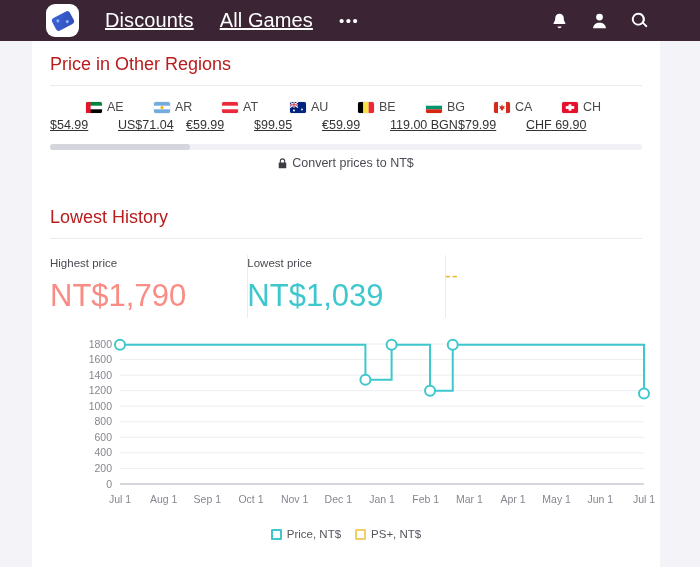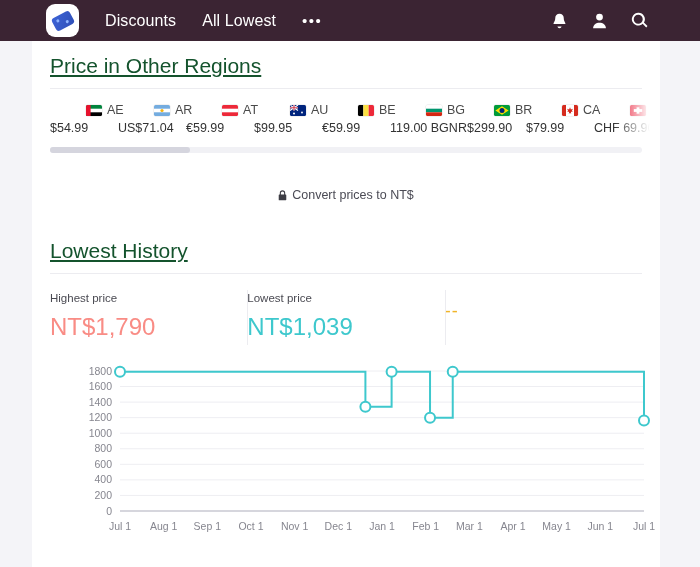--- a/index.html
+++ b/index.html
@@ -30,80 +30,79 @@
     position: relative;
   }
   .logo-card::before, .logo-card::after {
     content:""; position:absolute; width:3px; height:3px;
     border-radius:50%; background:#8fb4ff;
   }
   .logo-card::before { left:4px; top:3px; }
   .logo-card::after { left:12px; top:8px; }
   .nav-links { display: flex; align-items: center; margin-left: 26px; }
   .nav-link {
-    color: #ffffff; font-size: 16px; margin-right: 26px;
-    cursor: pointer; letter-spacing: .1px;
+    color: #ffffff; font-size: 20px; margin-right: 26px;
+    cursor: pointer; letter-spacing: .1px; text-decoration: underline;
   }
   .nav-dots { color:#ffffff; font-size: 15px; letter-spacing:1.5px; line-height:1; cursor:pointer;}
   .nav-right {
     position:absolute; right: 52px; top:0; height:41px;
     display:flex; align-items:center; gap: 23px;
   }
   .nav-ico { width:17px; height:17px; fill:#ffffff; cursor:pointer; display:block;}
 
   
   .card {
     position:absolute; left:32px; top:41px;
     width: 628px; min-height: 526px;
     background: #ffffff;
   }
   .sect-title {
-    font-size: 21px; color:#14532d; font-weight:400;
+    font-size: 18px; color:#b91c1c; font-weight:400;
     padding: 13px 0 10px 18px;
-    text-decoration: underline;
   }
   .hr { height:1px; background:#ececf0; margin: 0 18px; }
 
   
   .flagwrap { position:relative; overflow:hidden; padding: 14px 0 0 18px; }
   .flagrow { display:flex; gap: 0px; }
   .flagcell { width: 68px; flex:0 0 68px; }
   .flagtop { display:flex; align-items:center; gap:5px;padding-left:36px; }
   .fcode { font-size:12.5px; color:#4a4a4a; }
-  .fprice { font-size:12.5px; color:#333; margin-top:4px; white-space:nowrap; }
+  .fprice { font-size:12.5px; color:#333; margin-top:4px; white-space:nowrap;text-decoration:underline; }
   .flag {
     width:16px; height:11px; border-radius:1.5px; overflow:hidden;
     display:block; flex:0 0 16px; position:relative;
     box-shadow: 0 0 0 .5px rgba(0,0,0,.10);
   }
   .fadeedge {
     position:absolute; right:0; top:0; width:46px; height:100%;
     background: linear-gradient(to right, rgba(255,255,255,0) 0%, #fff 78%);
     pointer-events:none;
   }
 
   
   .sbar { margin: 12px 18px 0 18px; height: 6px; background:#f1f1f5; border-radius:3px; position:relative;}
   .sthumb { position:absolute; left:0; top:0; height:6px; width:140px; background:#d5d5de; border-radius:3px; }
 
   .convert {
     text-align:center; font-size:12.5px; color:#4b4b55;
-    padding: 35px 0 24px 0; display:flex; align-items:center; justify-content:center; gap:5px;
+    padding: 6px 0 24px 0; display:flex; align-items:center; justify-content:center; gap:5px;
     cursor:pointer;
   }
   .lock { width:9px; height:11px; display:block; }
 
   
   .stats { display:flex; padding: 6px 18px 0 18px; }
   .stat { flex:1; padding: 12px 0 14px 0; position:relative;}
   .stat + .stat::before {
     content:""; position:absolute; left:0; top:10px; bottom:10px; width:1px; background:#ececf0;
   }
   .stat-lab { font-size:11.5px; color:#4a4a52; }
-  .stat-val { font-size:24px; margin-top:9px; font-weight:400; }
+  .stat-val { font-size:31px; margin-top:9px; font-weight:400; }
   .stat-val.hi { color:#f98c85; }
   .stat-val.lo { color:#3ec8cd; }
   .stat-val.psplus { color:#f0b429; font-size:18px; letter-spacing:1px;}
 
   
   .chartbox { position:relative; margin: 4px 0 0 0; height: 190px; }
   .legend {
     display:flex; justify-content:center; gap:14px; align-items:center;
     margin-top: 6px; font-size:11.5px; color:#55555e;
   }
@@ -115,21 +114,21 @@
 <body>
 
 <div class="topbar">
   <div class="logo-wrap">
     <div class="logo-tile">
       <div class="logo-card"></div>
     </div>
   </div>
   <div class="nav-links">
     <span class="nav-link">Discounts</span>
-    <span class="nav-link">All Lowest</span>
+    <span class="nav-link">All Games</span>
     <span class="nav-dots">•••</span>
   </div>
   <div class="nav-right">
     <svg class="nav-ico" viewBox="0 0 20 20">
       <path d="M10 2c-3 0-5 2-5 5 0 4-2 5-2 7h14c0-2-2-3-2-7 0-3-2-5-5-5zm0 17c1.3 0 2.3-1 2.4-2H7.6c.1 1 1.1 2 2.4 2z"></path>
     </svg>
     <svg class="nav-ico" viewBox="0 0 20 20">
       <circle cx="10" cy="6" r="4"></circle>
       <path d="M2.5 19c0-4.1 3.4-6.5 7.5-6.5s7.5 2.4 7.5 6.5z"></path>
     </svg>
@@ -210,31 +209,20 @@
         <div class="flagcell">
           <div class="flagtop">
             <svg class="flag" viewBox="0 0 16 11">
               <rect width="16" height="3.7" fill="#fff"></rect>
               <rect y="3.7" width="16" height="3.6" fill="#00966e"></rect>
               <rect y="7.3" width="16" height="3.7" fill="#d62612"></rect>
             </svg>
             <span class="fcode">BG</span>
           </div>
           <div class="fprice">119.00 BGN</div>
-        </div>
-        <div class="flagcell">
-          <div class="flagtop">
-            <svg class="flag" viewBox="0 0 16 11">
-              <rect width="16" height="11" fill="#009b3a"></rect>
-              <path d="M8 1.3L14.6 5.5 8 9.7 1.4 5.5z" fill="#fedf00"></path>
-              <circle cx="8" cy="5.5" r="2.5" fill="#002776"></circle>
-            </svg>
-            <span class="fcode">BR</span>
-          </div>
-          <div class="fprice">R$299.90</div>
         </div>
         <div class="flagcell">
           <div class="flagtop">
             <svg class="flag" viewBox="0 0 16 11">
               <rect width="16" height="11" fill="#fff"></rect>
               <rect width="4" height="11" fill="#d52b1e"></rect>
               <rect x="12" width="4" height="11" fill="#d52b1e"></rect>
               <path d="M8 2.2l.9 2.2 2-.6-1 1.9 1.1.6-2.1.8.3 1.6L8 7.9 6.8 8.7l.3-1.6L5 6.3l1.1-.6-1-1.9 2 .6z" fill="#d52b1e"></path>
             </svg>
             <span class="fcode">CA</span>
@@ -323,13 +311,23 @@
         <circle cx="88" cy="12.777777777777771" r="5" fill="#fff" stroke="#3ec8cd" stroke-width="2"></circle>
         <circle cx="333.40666666666664" cy="47.77777777777777" r="5" fill="#fff" stroke="#3ec8cd" stroke-width="2"></circle>
         <circle cx="359.6066666666667" cy="12.777777777777771" r="5" fill="#fff" stroke="#3ec8cd" stroke-width="2"></circle>
         <circle cx="398.03333333333336" cy="58.66666666666667" r="5" fill="#fff" stroke="#3ec8cd" stroke-width="2"></circle>
         <circle cx="420.74" cy="12.777777777777771" r="5" fill="#fff" stroke="#3ec8cd" stroke-width="2"></circle>
         <circle cx="612" cy="61.54444444444445" r="5" fill="#fff" stroke="#3ec8cd" stroke-width="2"></circle>
       </svg>
     
   </div>
 
+  <div class="legend" id="legend">
+      <div class="lgitem">
+        <span class="lgsq"></span>
+        <span>Price, NT$</span>
+      </div>
+      <div class="lgitem">
+        <span class="lgsq y"></span>
+        <span>PS+, NT$</span>
+      </div>
+    </div>
 </div>
 
 </body></html>

